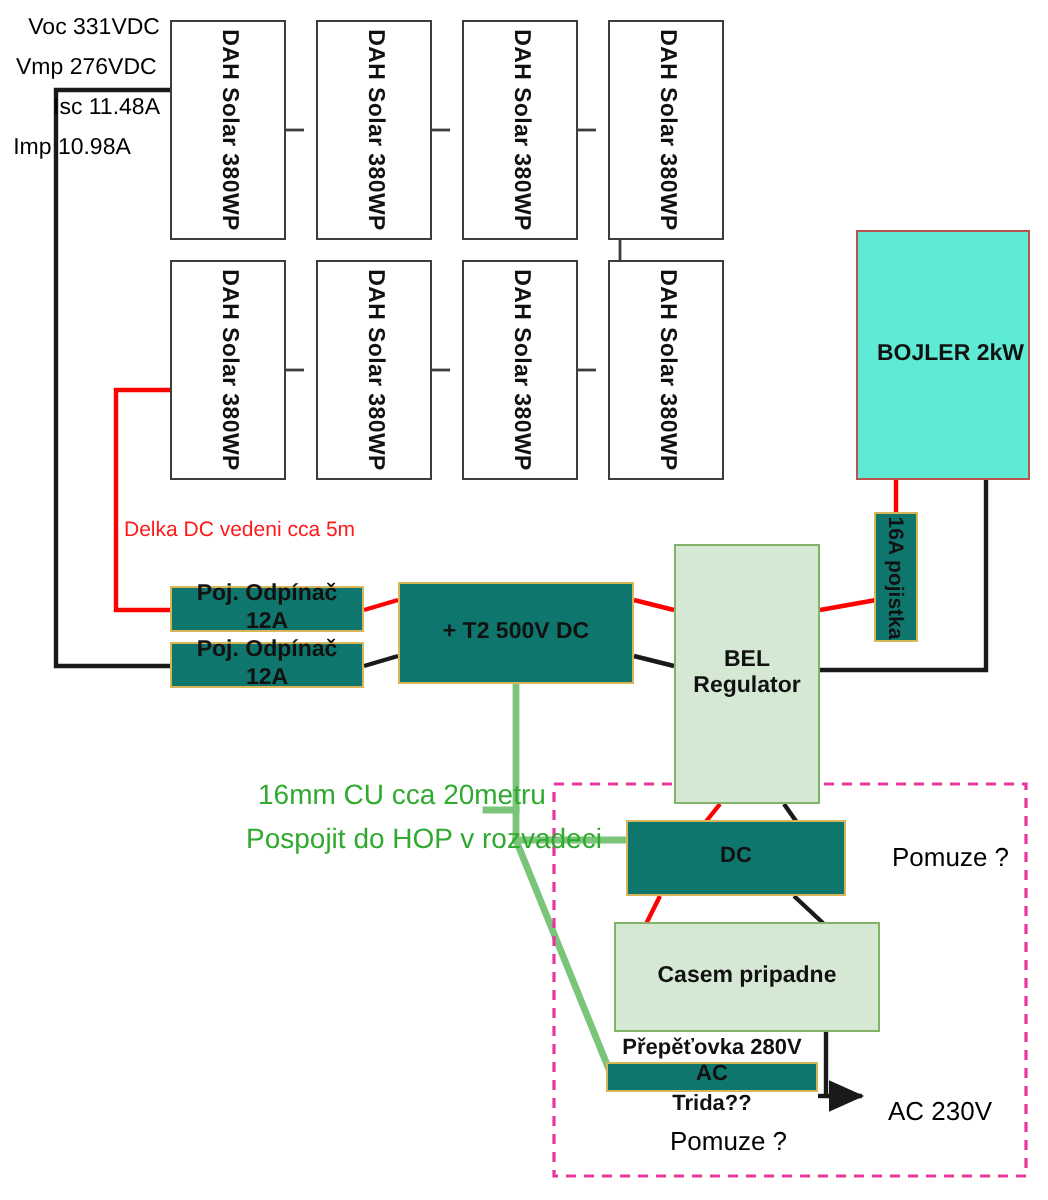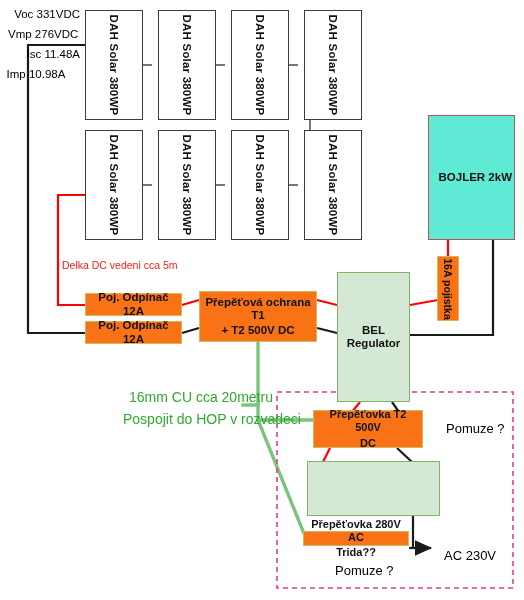--- a/index.html
+++ b/index.html
@@ -10,21 +10,21 @@
   }
   #diagram{position:absolute;inset:0;width:524px;height:600px;}
   .node{position:absolute;box-sizing:border-box;display:flex;align-items:center;justify-content:center;text-align:center;}
   .panel{
     background:#ffffff;border:1.4px solid #3d3d3d;
   }
   .panel .vtext{
     transform:rotate(90deg);white-space:nowrap;
     font-size:11.5px;font-weight:700;color:#111;letter-spacing:.2px;
   }
-  .tan{background:#f97316;border:1.3px solid #d6b656;color:#111;}
+  .tan{background:#0f766e;border:1.3px solid #d6b656;color:#111;}
   .green{background:#d5e8d4;border:1.3px solid #82b366;color:#111;align-items:center;}
   .pink{background:#5eead4;border:1.3px solid #b85450;color:#111;justify-content:flex-end;}
   .lbl{font-size:11.5px;font-weight:700;line-height:1.15;padding:1px 2px;}
   .lbl-sm{font-size:11px;font-weight:700;line-height:1.2;padding:1px 2px;}
   .plain{position:absolute;font-weight:400;white-space:pre;}
   .spec{font-size:11.5px;color:#000;}
   .red-ann{font-size:10.5px;color:#ff1a1a;}
   .green-ann{font-size:14px;color:#2faa2f;}
   .blk-ann{font-size:13px;color:#000;}
   .vlabel{transform:rotate(90deg);white-space:nowrap;font-size:10.5px;font-weight:700;}
@@ -154,40 +154,39 @@
 <div class="plain blk-ann" style="left:444px;top:548px;">AC 230V</div>
 
 <div class="node tan lbl" style="left:85px;top:293px;width:97px;height:23px;">
   <span>Poj. Odpínač 12A</span>
 </div>
 <div class="node tan lbl" style="left:85px;top:321px;width:97px;height:23px;">
   <span>Poj. Odpínač 12A</span>
 </div>
 
 <div class="node tan" style="left:199px;top:291px;width:118px;height:51px;flex-direction:column;">
-  <span class="lbl">Přepěťová ochrana T1</span>
   <span class="lbl">+ T2 500V DC</span>
 </div>
 
 <div class="node green lbl" style="left:337px;top:272px;width:73px;height:130px;">
   <span>BEL Regulator</span>
 </div>
 
 <div class="node pink lbl" style="left:428px;top:115px;width:87px;height:125px;">
   <span>BOJLER 2kW</span>
 </div>
 
 <div class="node tan" style="left:437px;top:256px;width:22px;height:65px;">
   <span class="vlabel">16A pojistka</span>
 </div>
 
 <div class="node tan" style="left:313px;top:410px;width:110px;height:38px;flex-direction:column;">
-  <span class="lbl-sm">Přepěťovka T2 500V</span>
   <span class="lbl-sm">DC</span>
 </div>
 
 <div class="node green" style="left:307px;top:461px;width:133px;height:55px;flex-direction:column;">
+  <span class="lbl">Casem pripadne</span>
 </div>
 
 <div class="node tan" style="left:303px;top:531px;width:106px;height:15px;flex-direction:column;">
   <span class="lbl-sm">Přepěťovka 280V AC</span>
   <span class="lbl-sm">Trida??</span>
 </div>
 
 </body></html>

